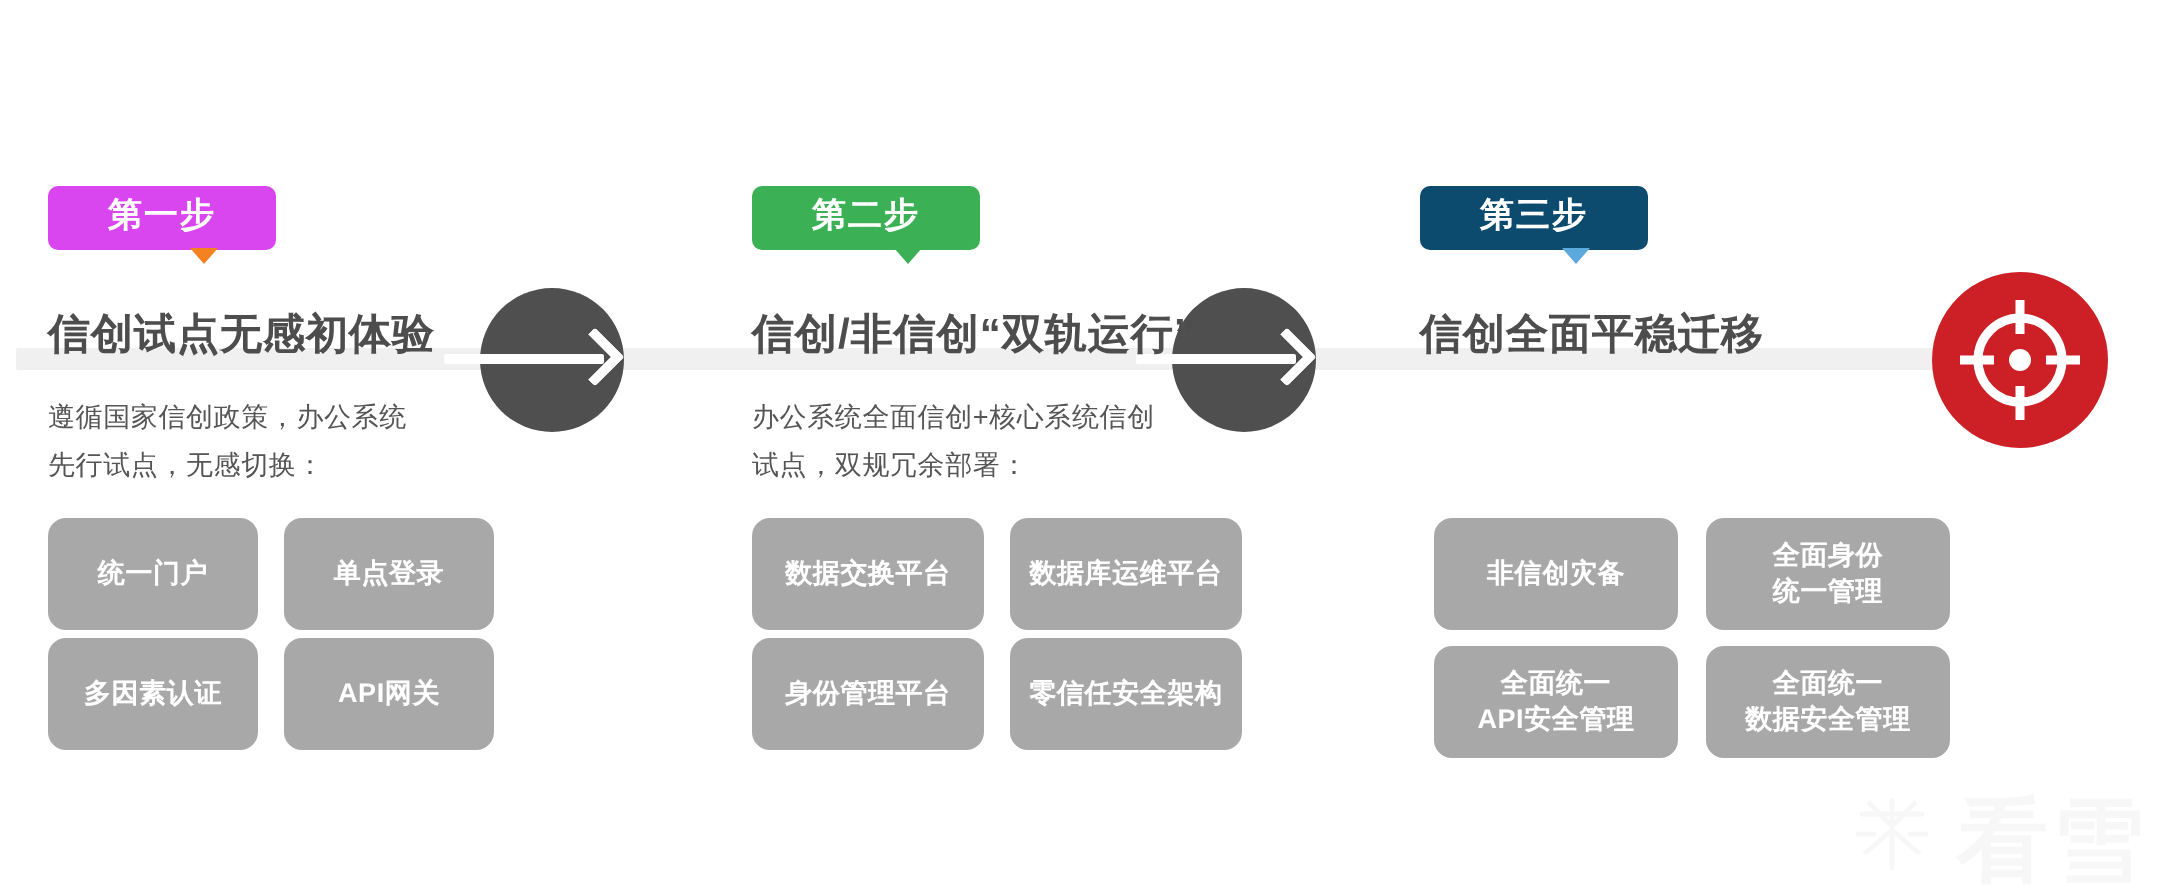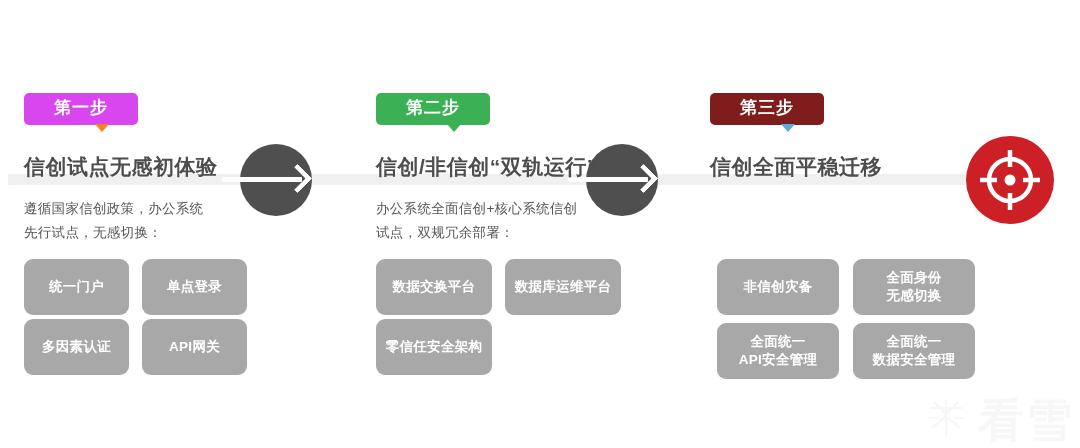--- a/index.html
+++ b/index.html
@@ -108,21 +108,21 @@
     width: 0;
     height: 0;
     border-left: 7px solid transparent;
     border-right: 7px solid transparent;
     border-top: 8px solid currentColor;
   }
   #badge-1 { background: #d946ef; }
   #badge-1 .tail { color: #f58220; }
   #badge-2 { background: #3cb054; }
   #badge-2 .tail { color: #3cb054; }
-  #badge-3 { background: #7f1d1d; }
+  #badge-3 { background: #0c4a6e; }
   #badge-3 .tail { color: #5ca9dd; }
 
   
   .headline {
     position: absolute;
     top: 131px;
     left: 10px;
     font-size: 21px;
     font-weight: bold;
     color: #4d4d4d;
@@ -248,36 +248,37 @@
         <span>第二步</span>
         <span class="tail"></span>
       </div>
     </div>
     <div class="headline">信创/非信创“双轨运行”</div>
     <div class="desc">办公系统全面信创+核心系统信创
 试点，双规冗余部署：</div>
     <div class="boxes">
       <div class="box">数据交换平台</div>
       <div class="box">数据库运维平台</div>
+      <div class="box">身份管理平台</div>
       <div class="box">零信任安全架构</div>
     </div>
   </div>
 
   <div class="col" id="col-3">
     <div class="badge-wrap">
       <div class="badge" id="badge-3">
         <span>第三步</span>
         <span class="tail"></span>
       </div>
     </div>
     <div class="headline">信创全面平稳迁移</div>
     <div class="boxes">
       <div class="box">非信创灾备</div>
       <div class="box">全面身份
-无感切换</div>
+统一管理</div>
       <div class="box">全面统一
 API安全管理</div>
       <div class="box">全面统一
 数据安全管理</div>
     </div>
   </div>
 
   <div class="watermark">
     <span>
       <svg width="52" height="48" viewBox="0 0 52 48" aria-hidden="true">

